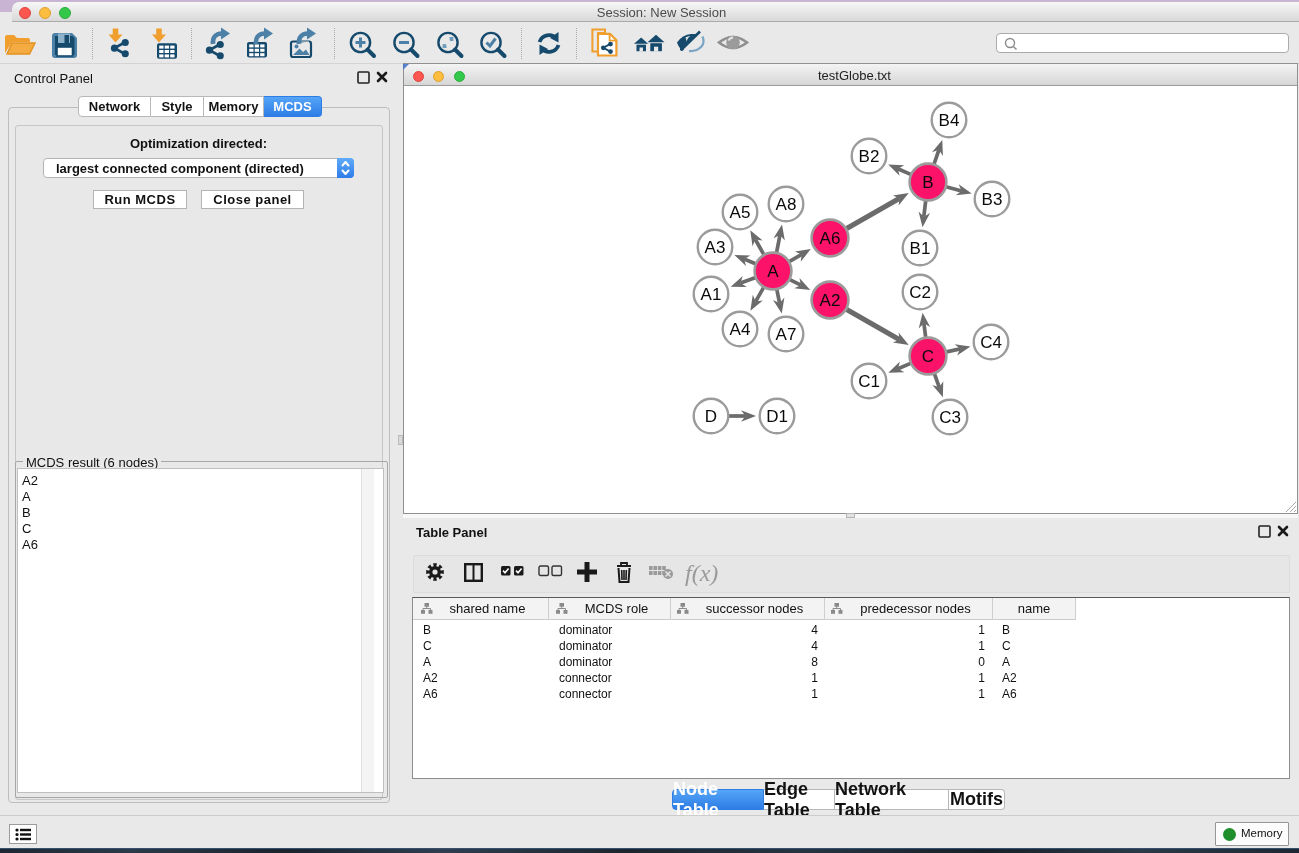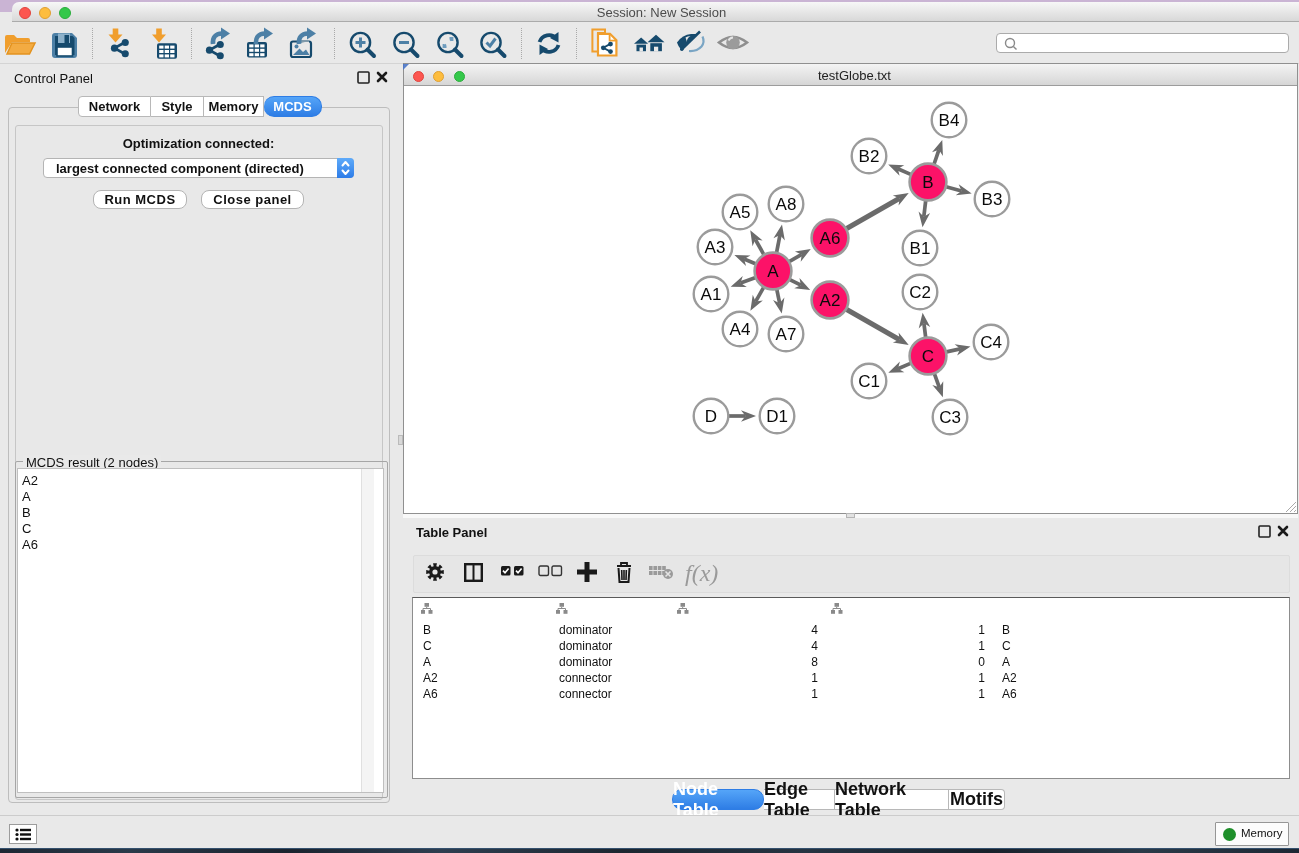--- a/index.html
+++ b/index.html
@@ -30,29 +30,29 @@
 #cpHeader { left:14px; top:71px; font-size:13px; color:#111; }
 #cpBox { left:8px; top:107px; width:382px; height:696px; border:1px solid #bdbdbd;
   border-radius:4px; background:#e9e9e9; }
 #cpBox2 { left:15px; top:125px; width:368px; height:675px; border:1px solid #c6c6c6;
   border-radius:3px; background:#e8e8e8; }
 #tabs { left:78px; top:96px; height:21px; display:flex; font-size:13px; font-weight:bold; }
 .tab { background:#fff; border:1px solid #b8b8b8; border-left:none; color:#111;
   display:flex; align-items:center; justify-content:center; height:21px; }
 .tab.first { border-left:1px solid #b8b8b8; border-radius:4px 0 0 4px; }
 .tab.last { border-radius:0 4px 4px 0; }
-.tab.sel { background:linear-gradient(#55a5f8,#2e7de5); color:#fff; border-color:#2e7de5;border-radius:10px; }
+.tab.sel { background:linear-gradient(#55a5f8,#2e7de5); color:#fff; border-color:#2e7de5; }
 #optLabel { left:0px; top:136px; width:397px; text-align:center; font-size:13px; font-weight:bold; color:#111; }
 #dropdown { left:43px; top:158px; width:311px; height:20px; background:#fff;
   border:1px solid #b4b4b4; border-radius:4px; }
 #dropdown .txt { position:absolute; left:12px; top:2px; font-size:13px; font-weight:bold; color:#111; }
 #dropdown .spin { position:absolute; right:-1px; top:-1px; width:17px; height:20px;
   background:linear-gradient(#5fabfa,#2d7ce8); border-radius:0 4px 4px 0; }
 .btn { position:absolute; height:19px; background:#fff; border:1px solid #b4b4b4;
-  border-radius:8px; font-size:13px; font-weight:bold; letter-spacing:0.5px; color:#111; text-align:center; line-height:17px; }
+  border-radius:0; font-size:13px; font-weight:bold; letter-spacing:0.5px; color:#111; text-align:center; line-height:17px; }
 #btnRun { left:93px; top:190px; width:94px; }
 #btnClose { left:201px; top:190px; width:103px; }
 #mcdsGroup { left:15px; top:461px; width:373px; height:337px;
   border:1px solid #a6a6a6; border-radius:2px; }
 #mcdsLabel { left:23px; top:455px; background:#e9e9e9; padding:0 3px; font-size:13px; color:#111; }
 #mcdsList { left:17px; top:468px; width:367px; height:325px; background:#fff;
   border:1px solid #bfbfbf; font-size:13px; color:#111; padding:4px 0 0 4px; line-height:16px; }
 #mcdsScroll { left:361px; top:469px; width:13px; height:323px; background:#f4f4f4;
   border-left:1px solid #e0e0e0; }
 
@@ -237,32 +237,32 @@
   <path d="M22 2 L30 10 M30 2 L22 10" stroke="#1a1a1a" stroke-width="2.6" stroke-linecap="round"></path>
 </svg>
 <div class="abs" id="cpBox"></div>
 <div class="abs" id="cpBox2"></div>
 <div class="abs" id="tabs">
   <div class="tab first" style="width:73px">Network</div>
   <div class="tab" style="width:53px">Style</div>
   <div class="tab" style="width:60px">Memory</div>
   <div class="tab last sel" style="width:58px">MCDS</div>
 </div>
-<div class="abs" id="optLabel">Optimization connected:</div>
+<div class="abs" id="optLabel">Optimization directed:</div>
 <div class="abs" id="dropdown">
   <div class="txt">largest connected component (directed)</div>
   <div class="spin"><svg width="17" height="20">
     <path d="M5.5 7.5 L8.5 4 L11.5 7.5" fill="none" stroke="#fff" stroke-width="2" stroke-linecap="round" stroke-linejoin="round"></path>
     <path d="M5.5 12.5 L8.5 16 L11.5 12.5" fill="none" stroke="#fff" stroke-width="2" stroke-linecap="round" stroke-linejoin="round"></path>
   </svg></div>
 </div>
 <div class="btn" id="btnRun">Run MCDS</div>
 <div class="btn" id="btnClose">Close panel</div>
 <div class="abs" id="mcdsGroup"></div>
-<div class="abs" id="mcdsLabel">MCDS result (2 nodes)</div>
+<div class="abs" id="mcdsLabel">MCDS result (6 nodes)</div>
 <div class="abs" id="mcdsList">A2<br>A<br>B<br>C<br>A6</div>
 <div class="abs" id="mcdsScroll"></div>
 
 <div class="abs" id="netwin">
   <div id="netTitle">
     <div class="light lr" style="left:9px"></div>
     <div class="light ly" style="left:29px"></div>
     <div class="light lg" style="left:50px"></div>
     <div class="title">testGlobe.txt</div>
   </div>
@@ -407,20 +407,37 @@
       <rect x="8.8" y="5" width="3.6" height="4" fill="#9a9a9a"></rect>
       <rect x="13.200000000000001" y="5" width="3.6" height="4" fill="#9a9a9a"></rect>
       <circle cx="19" cy="8" r="5" fill="#9a9a9a"></circle>
       <path d="M16.5 5.5 L21.5 10.5 M21.5 5.5 L16.5 10.5" stroke="#e4e4e4" stroke-width="1.6"></path>
     </g>
     <g transform="translate(272,4)">
       <text x="0" y="22" font-family="&quot;Liberation Serif&quot;, serif" font-style="italic" font-size="24px" fill="#9a9a9a">f(x)</text>
     </g>
   </svg>
 <div class="abs" id="tbl">
+  <div id="tblHead">
+    <div class="col" style="left:0;width:136px">
+        <span class="colt" style="padding-left:14px">shared name</span>
+      </div>
+    <div class="col" style="left:136px;width:122px">
+        <span class="colt" style="padding-left:14px">MCDS role</span>
+      </div>
+    <div class="col" style="left:258px;width:154px">
+        <span class="colt" style="padding-left:14px">successor nodes</span>
+      </div>
+    <div class="col" style="left:412px;width:168px">
+        <span class="colt" style="padding-left:14px">predecessor nodes</span>
+      </div>
+    <div class="col" style="left:580px;width:83px">
+        <span class="colt">name</span>
+      </div>
+  </div>
   <svg style="position:absolute;left:0;top:0" width="500" height="22" id="hicons">
       <g transform="translate(8,5)">
         <rect x="3.5" y="0" width="4.5" height="3.8" fill="#8a8a8a"></rect>
         <rect x="0" y="7" width="4" height="3.8" fill="#8a8a8a"></rect>
         <rect x="7.5" y="7" width="4" height="3.8" fill="#8a8a8a"></rect>
         <path d="M5.7 4 L5.7 5.5 M2 7 L2 5.5 L9.5 5.5 L9.5 7" stroke="#8a8a8a" stroke-width="1" fill="none"></path>
       </g>
       <g transform="translate(143,5)">
         <rect x="3.5" y="0" width="4.5" height="3.8" fill="#8a8a8a"></rect>
         <rect x="0" y="7" width="4" height="3.8" fill="#8a8a8a"></rect>

